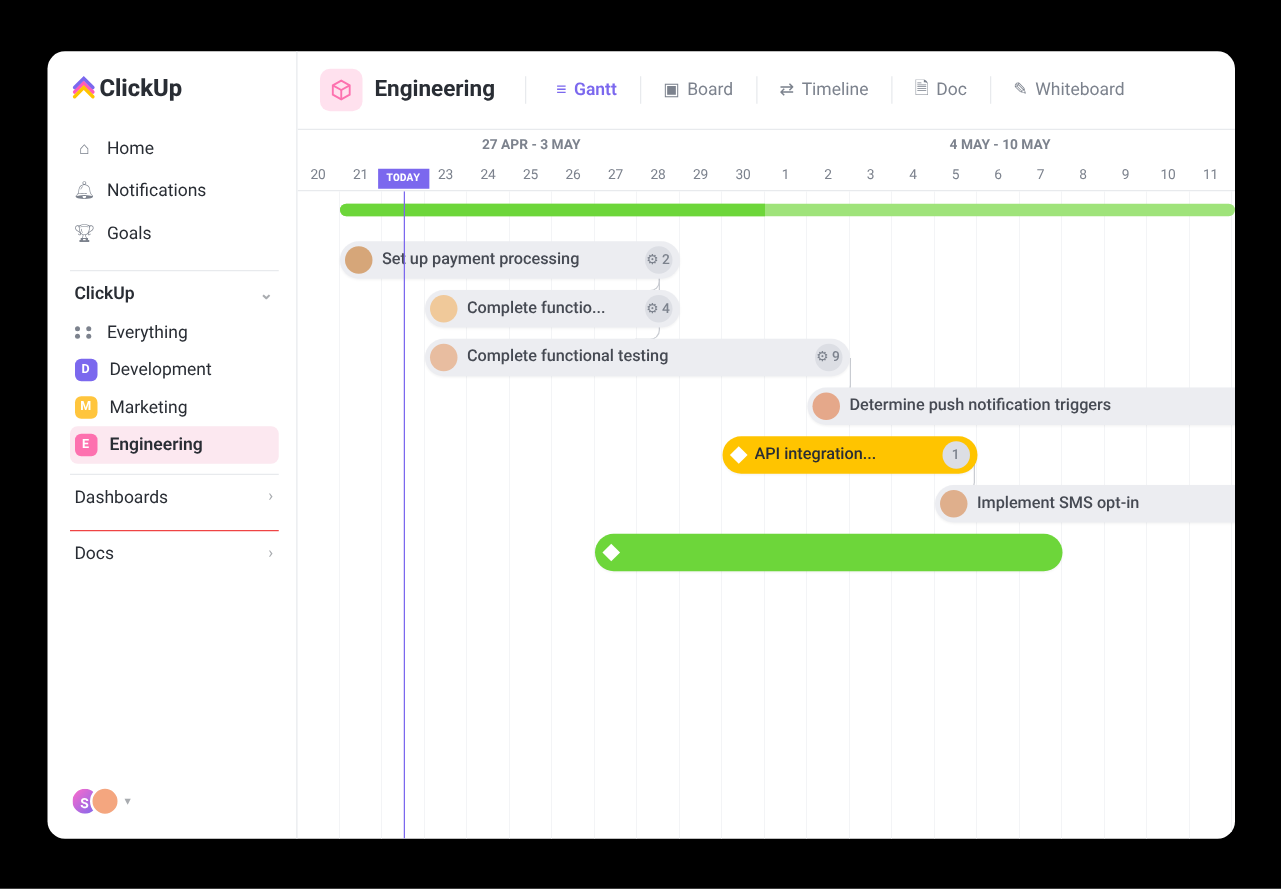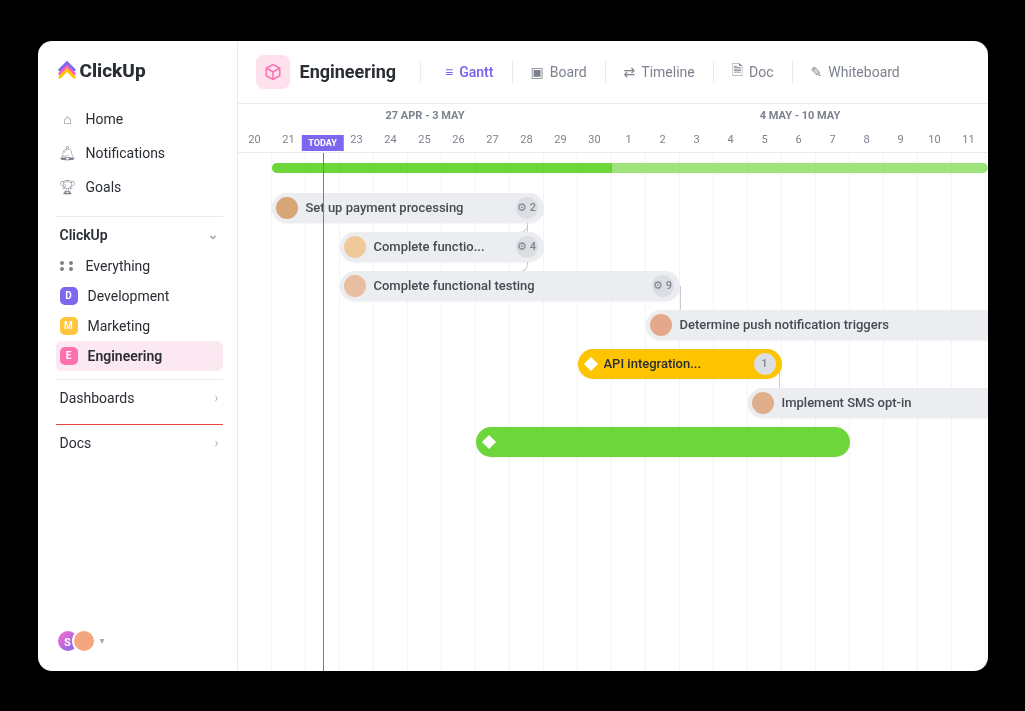--- a/index.html
+++ b/index.html
@@ -45,21 +45,21 @@
 .timeline-head { display:flex; flex-direction:column; border-bottom:1px solid #e8eaed;}
 .week-row { display:flex; height:24px; font-size:11px; font-weight:700; color:#7c828d; padding-left:0;}
 .week-cell { flex:1; text-align:center; display:flex; align-items:center; justify-content:center; }
 .day-row { display:flex; height:24px; font-size:11px; color:#7c828d;}
 .day-cell { width:34px; display:flex; align-items:center; justify-content:center; flex-shrink:0;}
 .day-cell.today-d { color:#7b68ee; font-weight:700;}
 
 
 .gantt { flex:1; position:relative; overflow:hidden; background:repeating-linear-gradient(to right, transparent 0, transparent 33px, #f3f4f6 33px, #f3f4f6 34px);}
 .today-line { position:absolute; top:0; bottom:0; width:1px; background:#7b68ee; left:68px; z-index:1;}
-.today-tag { position:absolute; top:-18px; left:68px; transform:translateX(-50%); background:#7b68ee; color:#fff; font-size:9px; font-weight:700; padding:3px 7px; z-index:5;}
+.today-tag { position:absolute; top:-18px; left:68px; transform:translateX(-50%); background:#7b68ee; color:#fff; font-size:9px; font-weight:700; padding:3px 7px; z-index:5;font-family:Liberation Mono, monospace;}
 .progress-bar { position:absolute; top:10px; left:34px; right:0; height:10px; background:#9fe37a; border-radius:5px; display:flex;}
 .progress-solid { background:#6dd63a; width:340px; height:100%; border-radius:5px 0 0 5px;}
 .gantt-rows { position:absolute; top:40px; left:0; right:0; }
 
 .task-bar { position:absolute; height:30px; border-radius:15px; background:#ecedf1; display:flex; align-items:center; padding:0 6px 0 4px; gap:8px; font-size:13px; font-weight:500; color:#464a53; cursor:pointer; box-shadow:0 1px 2px rgba(0,0,0,0.05);}
 .task-bar .tav { width:22px; height:22px; border-radius:50%; background:#e7b594; flex-shrink:0;}
 .task-bar .tname { flex:1; white-space:nowrap; overflow:hidden; text-overflow:ellipsis; }
 .task-bar .tcount { width:22px; height:22px; border-radius:11px; background:#dcdee4; color:#7c828d; font-size:11px; display:flex; align-items:center; justify-content:center; flex-shrink:0;}
 .task-bar.yellow { background:#ffc400; color:#292d34;}
 .task-bar.green { background:#6dd63a; color:#fff;}

